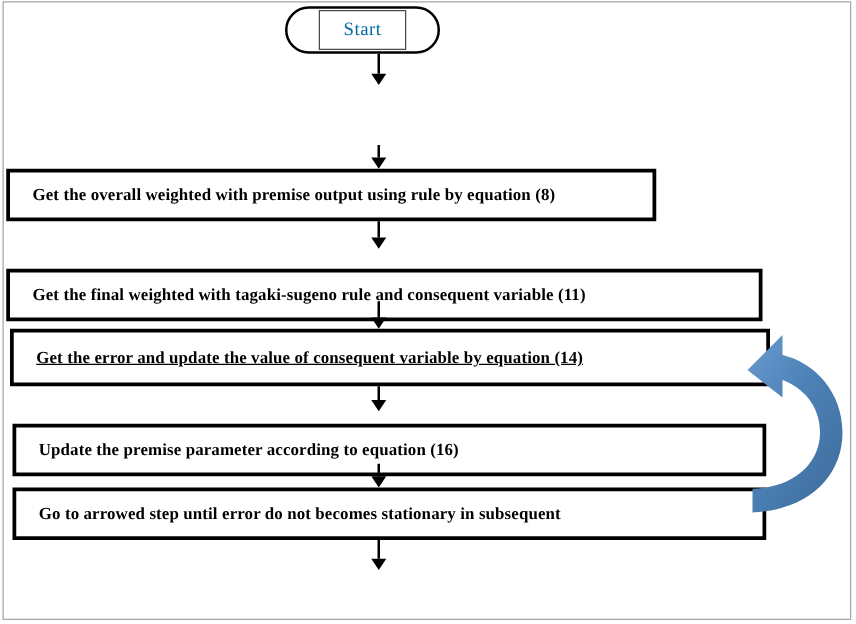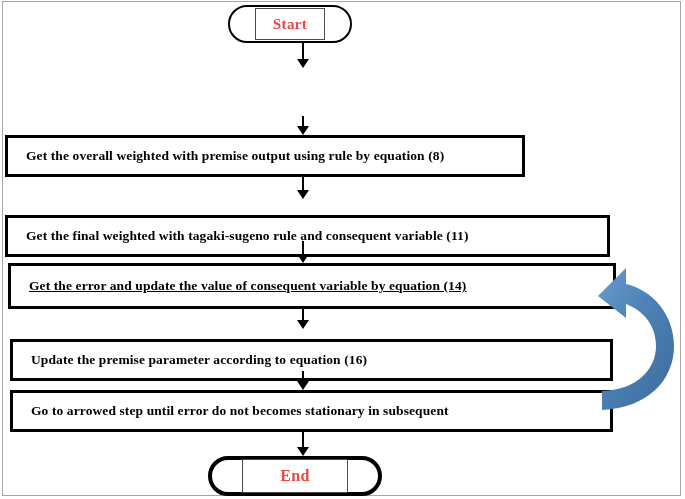--- a/index.html
+++ b/index.html
@@ -39,22 +39,22 @@
     align-items: center;
     justify-content: center;
   }
   .terminator .inner-rect {
     box-sizing: border-box;
     border: 1px solid #4a4a4a;
     background: #ffffff;
     display: flex;
     align-items: center;
     justify-content: center;
-    font-weight: bold;
-    color: #ef4444;
+    font-weight: normal;
+    color: #0369a1;
     letter-spacing: 0.4px;
   }
 
   #start-node { left: 228px; top: 5px; width: 124px; height: 38px; border-width: 2px; }
   #start-node .inner-rect { width: 70px; height: 32px; font-size: 15px; }
 
   #end-node { left: 208px; top: 456px; width: 174px; height: 40px; border-width: 4px; }
   #end-node .inner-rect { width: 106px; height: 34px; font-size: 16px; }
 
   
@@ -189,23 +189,20 @@
 
   <div class="process left" id="step-6">
     <span>Go to arrowed step until error do not becomes stationary in subsequent</span>
   </div>
 
   <div class="connector" id="conn-7">
     <div class="stem"></div>
     <div class="head"></div>
   </div>
 
-  <div class="terminator" id="end-node">
-    <div class="inner-rect">End</div>
-  </div>
 
   <div id="feedback-arrow">
     <svg width="88" height="172" viewBox="0 0 88 172" xmlns="http://www.w3.org/2000/svg">
       <defs>
         <linearGradient id="fbGrad" x1="0" y1="0" x2="0.85" y2="1">
           <stop offset="0%" stop-color="#6a9bce"></stop>
           <stop offset="45%" stop-color="#4d82b8"></stop>
           <stop offset="100%" stop-color="#3f6e9e"></stop>
         </linearGradient>
       </defs>

